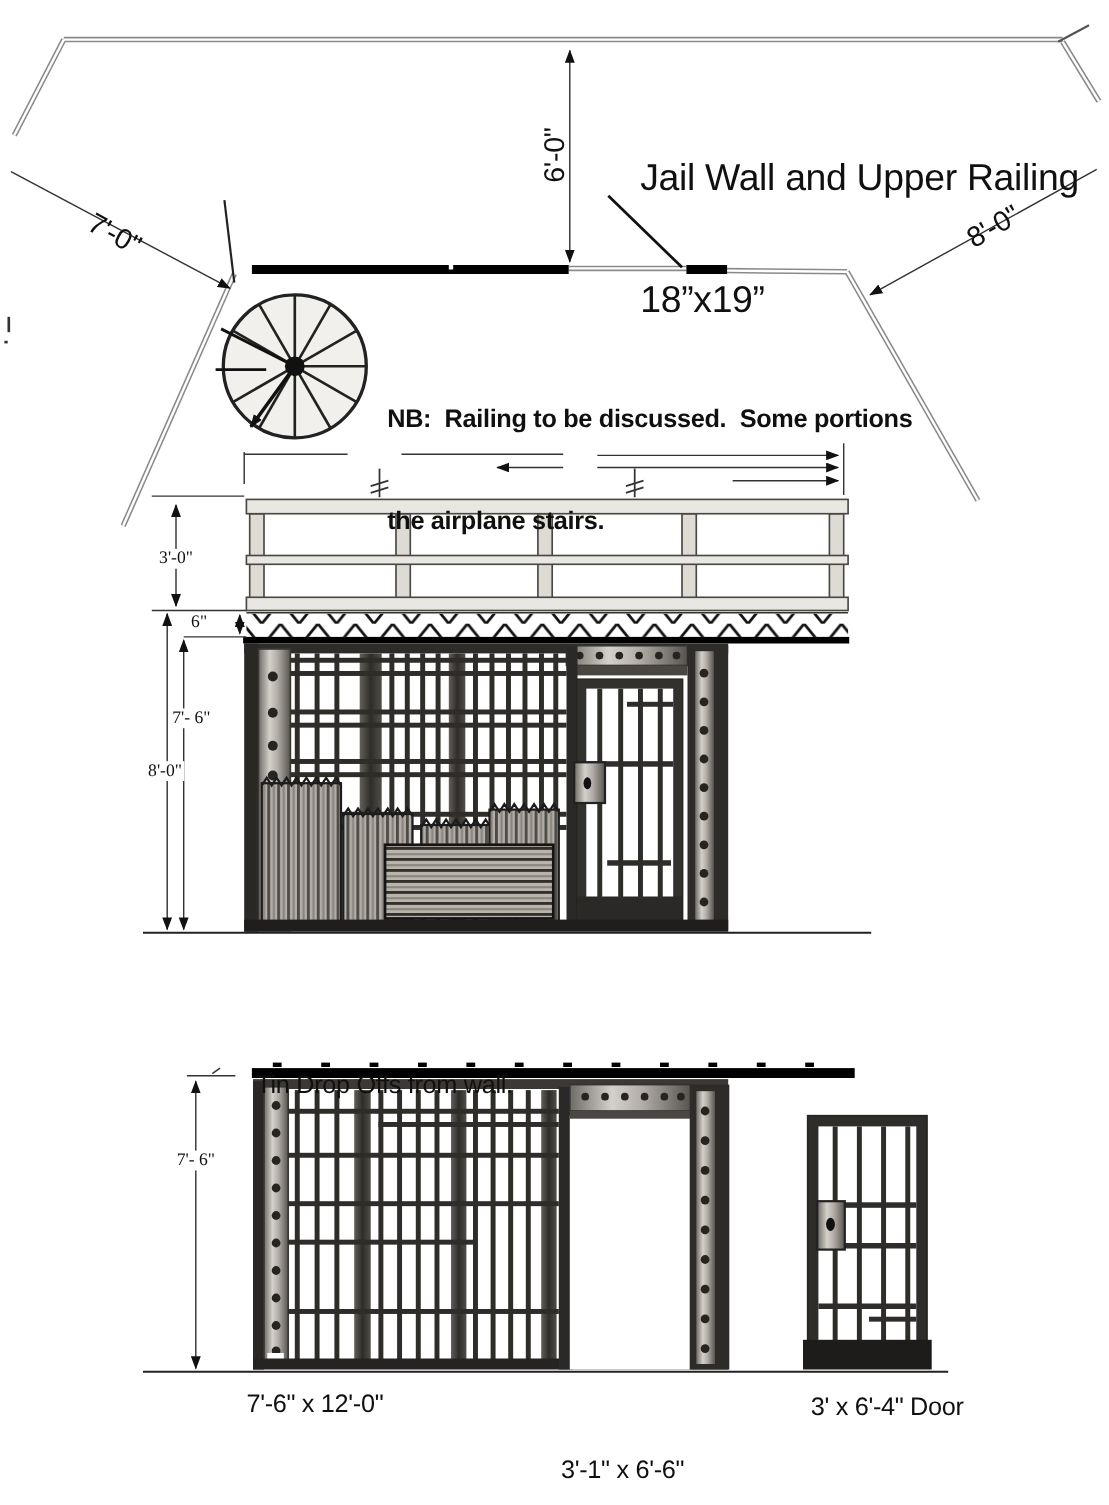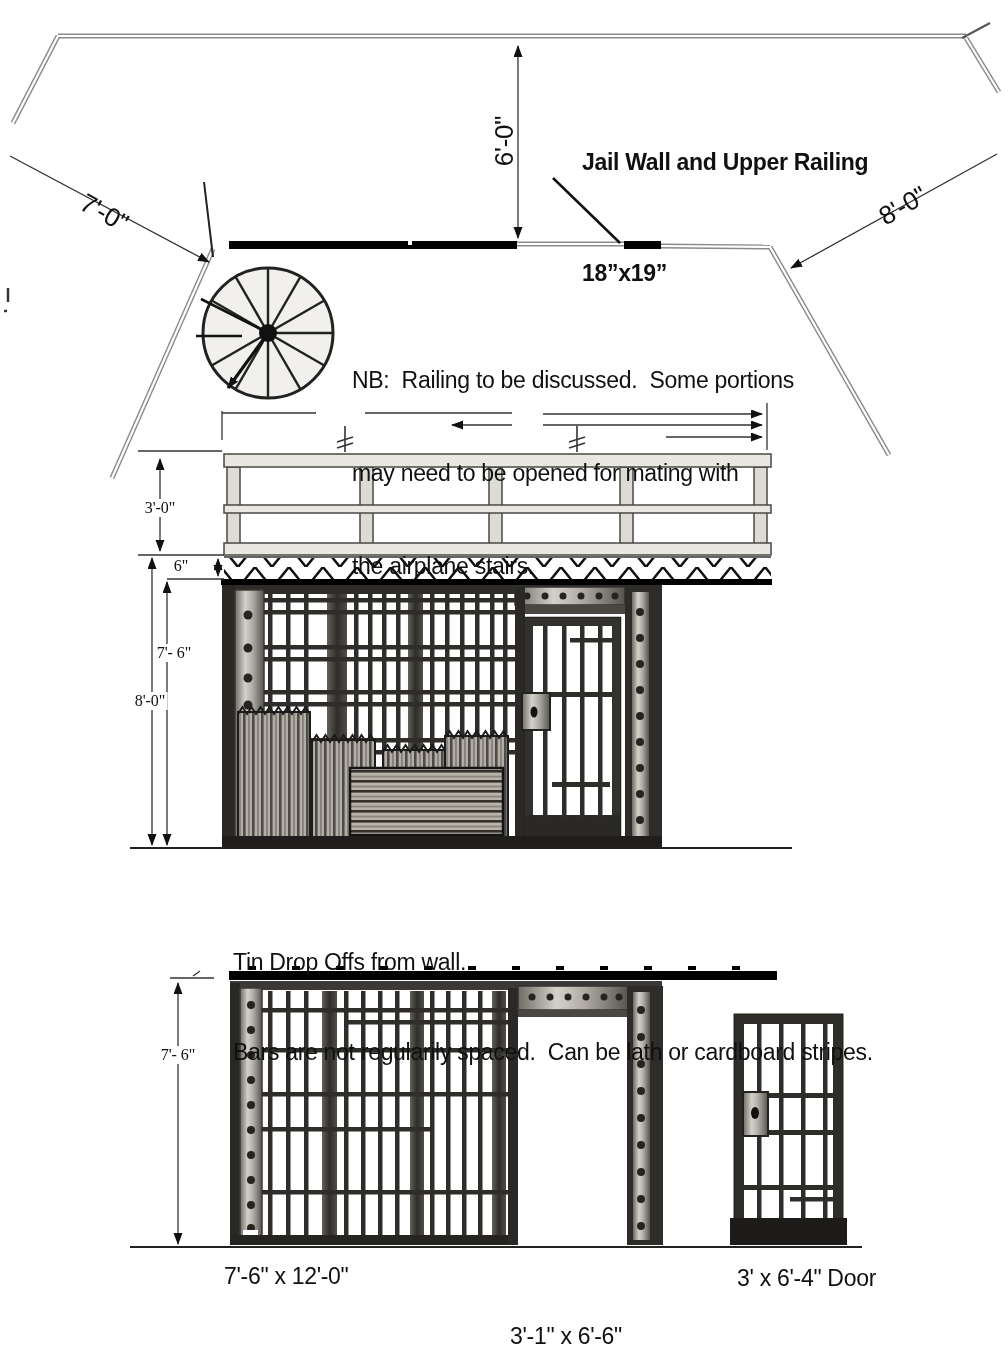--- a/index.html
+++ b/index.html
@@ -1,21 +1,21 @@
 <!DOCTYPE html>
 <html><head>
 <meta charset="utf-8">
 <style>
   html,body{margin:0;padding:0;background:#fff;}
   #canvas{position:relative;width:1008px;height:1368px;background:#ffffff;overflow:hidden;
           font-family:"Liberation Sans", sans-serif;color:#101010;}
   #art{position:absolute;left:0;top:0;}
   .lbl{position:absolute;white-space:pre;letter-spacing:-0.3px;}
-  .title-block{font-size:23px;line-height:37px;font-weight:700;}
-  .note-block{font-size:23px;line-height:31px;}
+  .title-block{font-size:34px;line-height:37px;font-weight:400;}
+  .note-block{font-size:23px;line-height:31px;font-weight:bold;}
   .notes-block{font-size:23px;line-height:30px;}
   .plan-dim{font-size:26px;transform-origin:center;}
   .ser{font-family:"Liberation Serif", serif;font-size:16px;background:#fff;padding:0 2px;letter-spacing:0;}
   .bot-lbl{font-size:23px;line-height:33px;}
   .ctr{transform:translate(-50%,-50%);}
 </style>
 </head>
 <body>
 
 <div id="canvas">
@@ -376,32 +376,30 @@
   <div>Jail Wall and Upper Railing</div>
   <div>18”x19”</div>
 </div>
 
 <div class="lbl plan-dim ctr" style="left:104px;top:213px;transform:translate(-50%,-50%) rotate(29deg);">7'-0"</div>
 <div class="lbl plan-dim ctr" style="left:504px;top:141px;transform:translate(-50%,-50%) rotate(-90deg);">6'-0"</div>
 <div class="lbl plan-dim ctr" style="left:903px;top:206px;transform:translate(-50%,-50%) rotate(-30deg);">8'-0"</div>
 
 <div class="lbl note-block" style="left:352px;top:303px;">
   <div>NB:  Railing to be discussed.  Some portions</div>
-  <div>may need to be opened for mating with</div>
   <div>the airplane stairs.</div>
 </div>
 
 <div class="lbl ser ctr" style="left:160px;top:508px;">3'-0"</div>
 <div class="lbl ser ctr" style="left:181px;top:566px;">6"</div>
 <div class="lbl ser ctr" style="left:174px;top:653px;">7'- 6"</div>
 <div class="lbl ser ctr" style="left:150px;top:701px;">8'-0"</div>
 
-<div class="lbl notes-block" style="left:233px;top:887px;">
+<div class="lbl notes-block" style="left:233px;top:911px;">
   <div>Tin Drop Offs from wall.</div>
-  <div>Bars are not regularily spaced.  Can be lath or cardboard stripes.</div>
 </div>
 
 <div class="lbl ser ctr" style="left:178px;top:1055px;">7'- 6"</div>
 
 <div class="lbl bot-lbl" style="left:224px;top:1260px;">7'-6" x 12'-0"</div>
 <div class="lbl bot-lbl" style="left:510px;top:1254px;">
   <div>3'-1" x 6'-6"</div>
   
 </div>
 <div class="lbl bot-lbl" style="left:737px;top:1262px;">3' x 6'-4" Door</div>

